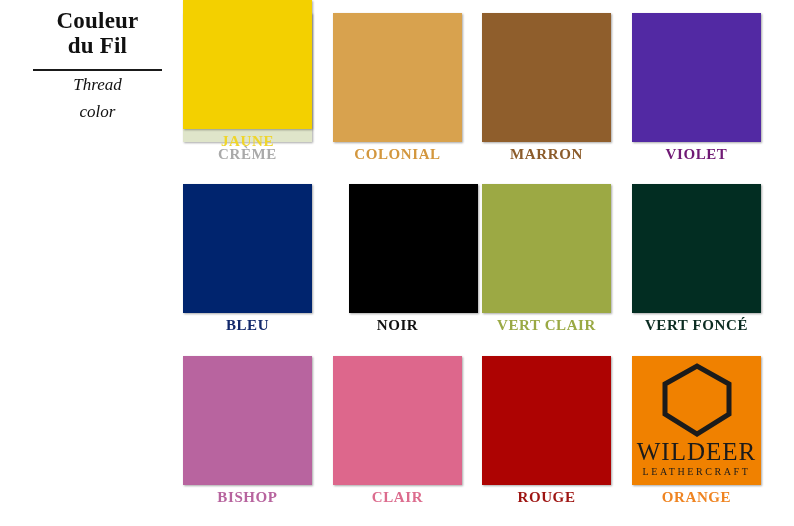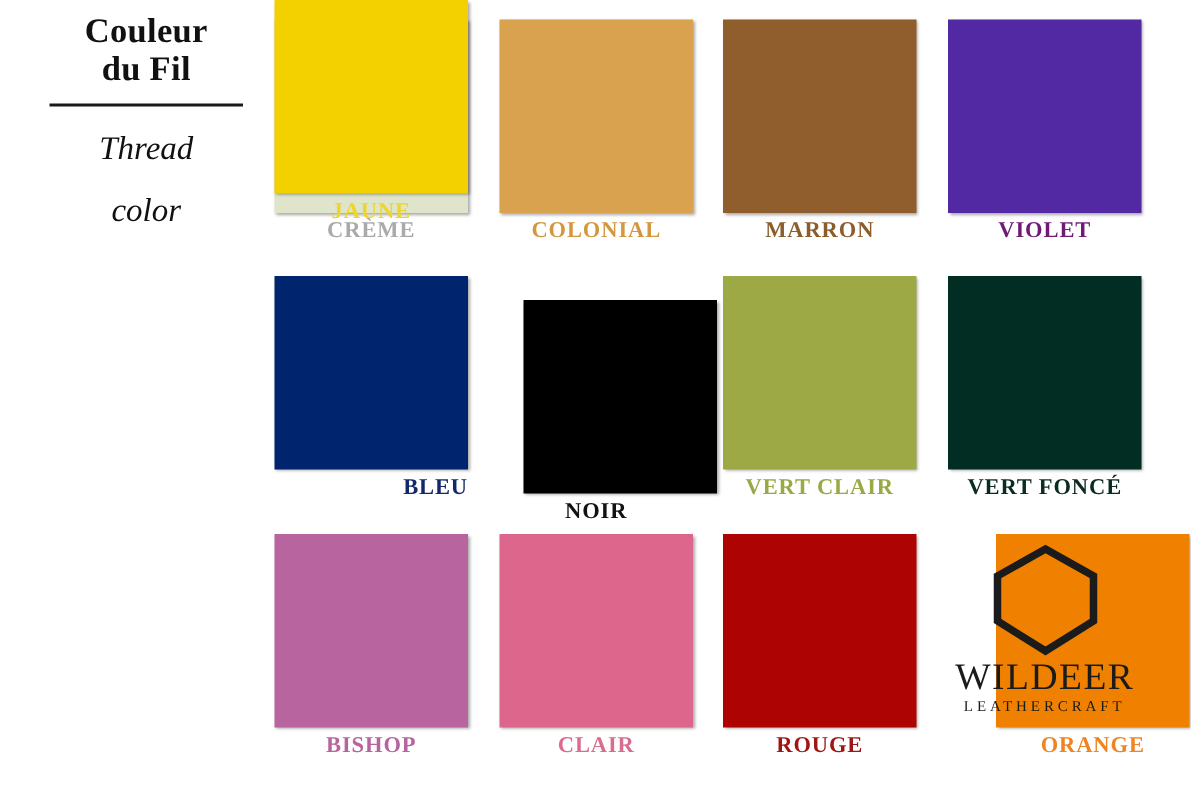--- a/index.html
+++ b/index.html
@@ -6,21 +6,21 @@
   body{width:794px;height:526px;background:#ffffff;overflow:hidden;
        font-family:"Liberation Serif",serif;}
   #page{position:relative;width:794px;height:526px;background:#fff;}
 
   
   .heading{position:absolute;left:33px;top:8px;width:129px;text-align:center;}
   .heading .t1{font-family:"Liberation Serif",serif;font-weight:bold;
                font-size:23px;line-height:25px;color:#111;letter-spacing:0.2px;text-align:center;}
   .heading .rule{width:129px;height:2px;background:#1a1a1a;margin:11px 0 0 0;}
   .heading .t2{font-family:"Liberation Serif",serif;font-style:italic;
-               font-size:22px;line-height:27px;color:#111;margin-top:14px;}
+               font-size:17px;line-height:27px;color:#111;margin-top:0;}
 
   
   .cell{position:absolute;}
   .chip{width:129px;height:129px;box-shadow:1px 1px 2px rgba(0,0,0,0.35);}
   .caption{position:absolute;left:0;width:129px;text-align:center;
            font-family:"Liberation Serif",serif;font-weight:bold;
            font-size:15px;letter-spacing:0.6px;}
 
   
   .logo{position:absolute;left:632px;top:356px;width:129px;height:155px;}
@@ -55,23 +55,23 @@
       <div class="cell" style="left: 482px; top: 13px;">
         <div class="chip" style="background: rgb(143, 94, 44);"></div>
         <div class="caption" style="color: rgb(140, 92, 43); top: 133px;">MARRON</div>
       </div>
       <div class="cell" style="left: 632px; top: 13px;">
         <div class="chip" style="background: rgb(82, 41, 163);"></div>
         <div class="caption" style="color: #701a75; top: 133px;">VIOLET</div>
       </div>
       <div class="cell" style="left: 183px; top: 184px;">
         <div class="chip" style="background: rgb(0, 36, 110);"></div>
-        <div class="caption" style="color: rgb(18, 40, 107); top: 133px; text-align: right;">BLEU</div>
+        <div class="caption" style="color: rgb(18, 40, 107); top: 133px;">BLEU</div>
       </div>
-      <div class="cell" style="left: 333px; top: 200px; padding-left: 16px;">
+      <div class="cell" style="left: 333px; top: 184px; padding-left: 16px;">
         <div class="chip" style="background: rgb(0, 0, 0);"></div>
         <div class="caption" style="color: rgb(17, 17, 17); top: 133px;">NOIR</div>
       </div>
       <div class="cell" style="left: 482px; top: 184px; text-decoration: underline;">
         <div class="chip" style="background: rgb(156, 169, 68);"></div>
         <div class="caption" style="color: rgb(154, 169, 68); top: 133px;">VERT CLAIR</div>
       </div>
       <div class="cell" style="left: 632px; top: 184px;">
         <div class="chip" style="background: rgb(2, 45, 34);"></div>
         <div class="caption" style="color: rgb(11, 44, 34); top: 133px;">VERT FONCÉ</div>
@@ -81,21 +81,21 @@
         <div class="caption" style="color: rgb(183, 100, 158); top: 133px;">BISHOP</div>
       </div>
       <div class="cell" style="left: 333px; top: 356px;">
         <div class="chip" style="background: rgb(221, 103, 140);"></div>
         <div class="caption" style="color: rgb(220, 108, 142); top: 133px;">CLAIR</div>
       </div>
       <div class="cell" style="left: 482px; top: 356px;">
         <div class="chip" style="background: rgb(173, 3, 2);"></div>
         <div class="caption" style="color: rgb(158, 21, 18); top: 133px;">ROUGE</div>
       </div>
-      <div class="cell" style="left: 664px; top: 356px;">
+      <div class="cell" style="left: 632px; top: 356px;">
         <div class="chip" style="background: rgb(240, 129, 0);"></div>
         <div class="caption" style="color: rgb(239, 132, 33); top: 133px;">ORANGE</div>
       </div>
       <div class="cell" style="left: 183px;">
         <div class="chip" style="background: rgb(243, 208, 0);"></div>
         <div class="caption" style="color: rgb(239, 213, 42); top: 133px;">JAUNE</div>
       </div>
     </div>
 
   <div class="logo">

